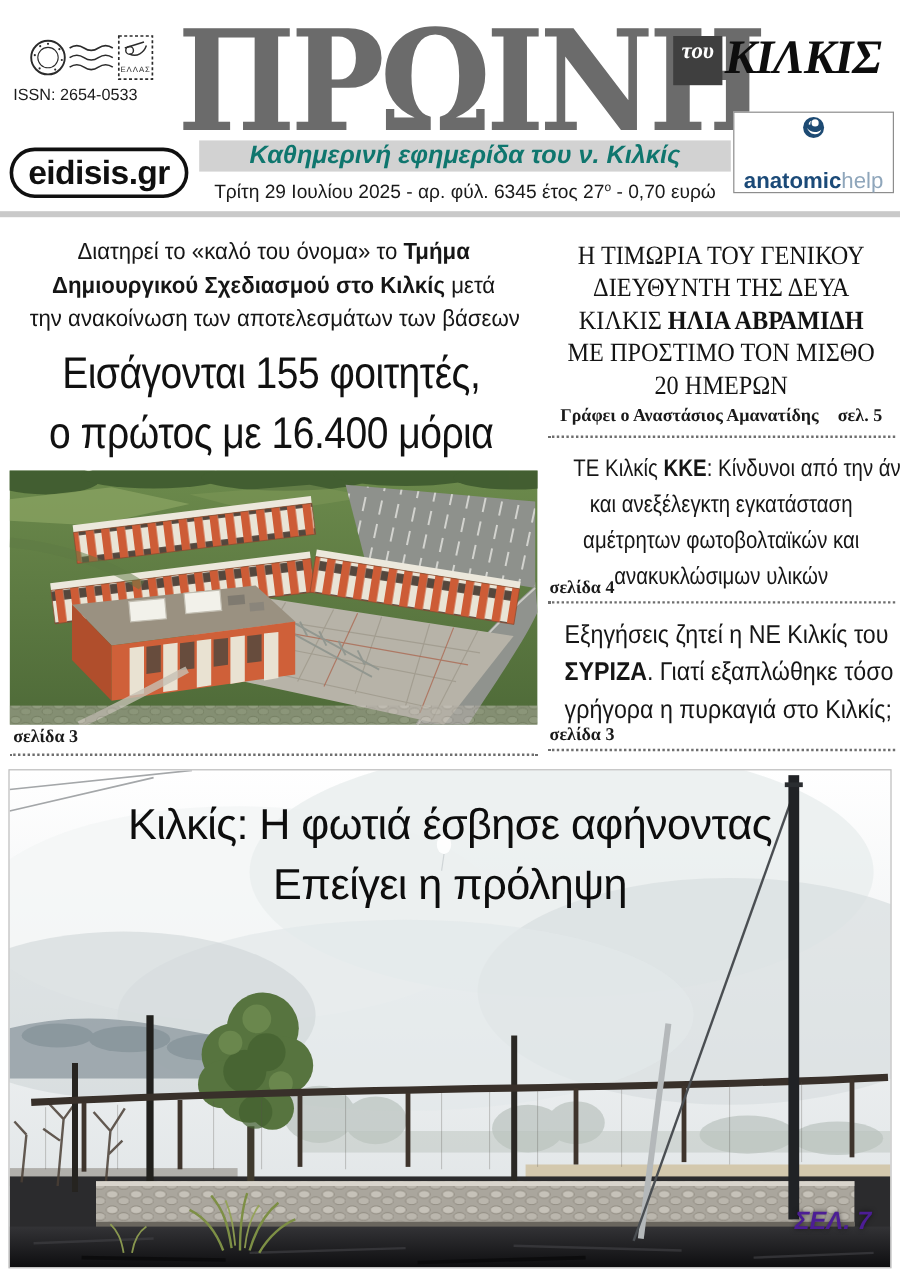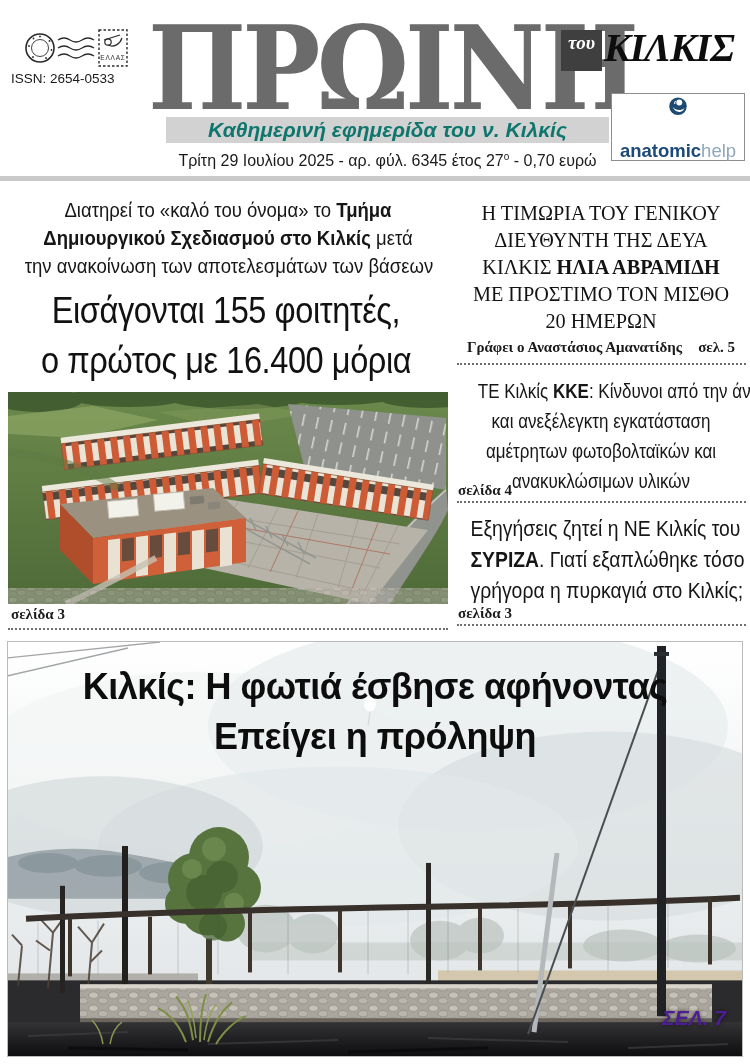--- a/index.html
+++ b/index.html
@@ -62,21 +62,21 @@
   .dot-r2{left:457px;top:501px;width:289px;}
   .a3{left:456px;top:514px;width:290px;text-align:center;font-size:21.5px;line-height:31px;
       color:#161616;transform:scaleX(.9);transform-origin:50% 0;}
   .a3ref{left:458px;top:605px;}
   .dot-r3{left:457px;top:624px;width:289px;}
 
   
   .photo2{left:8px;top:642px;width:734px;height:414px;outline:1px solid #bbb;}
   .photo2 svg{display:block;}
   .fire-hl{position:absolute;left:0;top:20px;width:100%;text-align:center;
-           font-weight:bold;font-size:36px;line-height:50px;color:#0d0d0d;
+           font-weight:normal;font-size:36px;line-height:50px;color:#0d0d0d;
            letter-spacing:-0.5px;}
   .fire-ref{position:absolute;right:16px;bottom:26px;font-weight:bold;font-size:21px;
             color:#4c1d95;text-shadow:0 0 4px rgba(0,0,0,.55);font-style:italic;}
 </style>
 </head>
 <body>
 
 <div class="page">
 
   <div class="abs stamps">
@@ -110,20 +110,21 @@
   <div class="abs masthead">ΠΡΩΙΝΗ</div>
   <div class="abs mast-side">
     <span class="tou-box">του</span>
     <span class="kilkis">ΚΙΛΚΙΣ</span>
   </div>
 
   <div class="abs subbar">Καθημερινή εφημερίδα του ν. Κιλκίς</div>
 
   <div class="abs dateline"><span>Τρίτη 29 Ιουλίου 2025 - αρ. φύλ. 6345  έτος 27</span><sup>ο</sup><span> - 0,70 ευρώ</span></div>
 
+  <div class="abs pill">eidisis.gr</div>
 
   <div class="abs adbox">
     <svg width="36" height="36" viewBox="0 0 36 36">
       <circle cx="18" cy="18" r="17" fill="#1d4a73"></circle>
       <circle cx="20.5" cy="10.5" r="5.8" fill="#ffffff"></circle>
       <path d="M10 13 a6.5 6.5 0 0 1 5 -6 a8 8 0 0 0 -2.5 6.5 Z" fill="#ffffff"></path>
       <path d="M7.5 19 C13 26.5 24 27.5 30.5 21.5 C27.5 31.5 12.5 32.5 7.5 19 Z" fill="#ffffff"></path>
     </svg>
     <div class="adtext"><span class="ab">anatomic</span><span class="al">help</span></div>
   </div>

